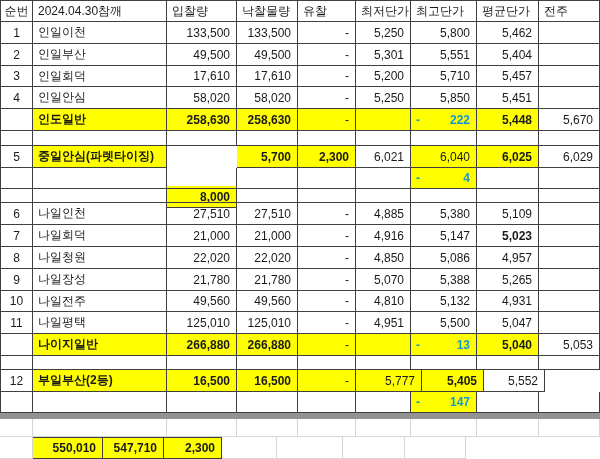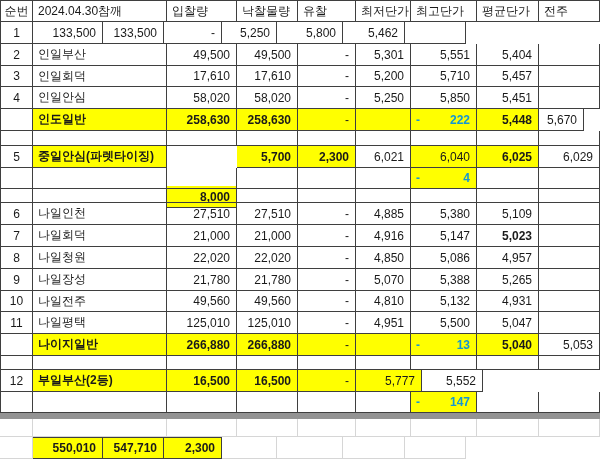--- a/index.html
+++ b/index.html
@@ -37,20 +37,21 @@
       <div class="c al" style="width: 70px;">입찰량</div>
       <div class="c al" style="width: 61px;">낙찰물량</div>
       <div class="c al" style="width: 58px; text-align: right;">유찰</div>
       <div class="c al" style="width: 55px;">최저단가</div>
       <div class="c al" style="width: 66px;">최고단가</div>
       <div class="c al" style="width: 62px;">평균단가</div>
       <div class="c al" style="width: 61px;">전주</div>
     </div>
     <div class="row" style="height: 22px;">
       <div class="c ac" style="width: 33px;">1</div>
+      <div class="c al" style="width: 134px;">인일이천</div>
       <div class="c ar" style="width: 70px;">133,500</div>
       <div class="c ar" style="width: 61px;">133,500</div>
       <div class="c ar" style="width: 58px;">-</div>
       <div class="c ar" style="width: 55px;">5,250</div>
       <div class="c ar" style="width: 66px;">5,800</div>
       <div class="c ar" style="width: 62px;">5,462</div>
       <div class="c ar" style="width: 61px;"></div>
     </div>
     <div class="row" style="height: 22px;">
       <div class="c ac" style="width: 33px;">2</div>
@@ -90,21 +91,21 @@
       <div class="c al y b" style="width: 134px;">인도일반</div>
       <div class="c ar y b" style="width: 70px;">258,630</div>
       <div class="c ar y b" style="width: 61px;">258,630</div>
       <div class="c ar y" style="width: 58px;">-</div>
       <div class="c ar y" style="width: 55px;"></div>
       <div class="c ar y neg" style="width: 66px;">
         <span>-</span>
         <span>222</span>
       </div>
       <div class="c ar y b" style="width: 62px;">5,448</div>
-      <div class="c ar" style="width: 45px; padding-left: 12px;">5,670</div>
+      <div class="c ar" style="width: 61px; padding-left: 12px;">5,670</div>
     </div>
     <div class="row" style="height: 15px;">
       <div class="c ac" style="width: 33px;"></div>
       <div class="c al" style="width: 134px;"></div>
       <div class="c ar" style="width: 70px;"></div>
       <div class="c ar" style="width: 61px;"></div>
       <div class="c ar" style="width: 58px;"></div>
       <div class="c ar" style="width: 55px;"></div>
       <div class="c ar" style="width: 66px;"></div>
       <div class="c ar" style="width: 62px;"></div>
@@ -237,20 +238,21 @@
       <div class="c ar" style="width: 62px;"></div>
       <div class="c ar" style="width: 61px;"></div>
     </div>
     <div class="row" style="height: 22px;">
       <div class="c ac" style="width: 33px;">12</div>
       <div class="c al y b" style="width: 134px;">부일부산(2등)</div>
       <div class="c ar y b" style="width: 70px;">16,500</div>
       <div class="c ar y b" style="width: 61px;">16,500</div>
       <div class="c ar y" style="width: 58px;">-</div>
       <div class="c ar y" style="width: 66px;">5,777</div>
+      <div class="c ar y b" style="width: 62px;">5,405</div>
       <div class="c ar" style="width: 61px;">5,552</div>
     </div>
     <div class="row" style="height: 21px;">
       <div class="c ac" style="width: 33px;"></div>
       <div class="c al" style="width: 134px;"></div>
       <div class="c ar" style="width: 70px;"></div>
       <div class="c ar" style="width: 61px;"></div>
       <div class="c ar" style="width: 58px;"></div>
       <div class="c ar" style="width: 55px;"></div>
       <div class="c ar y neg" style="width: 66px;">

